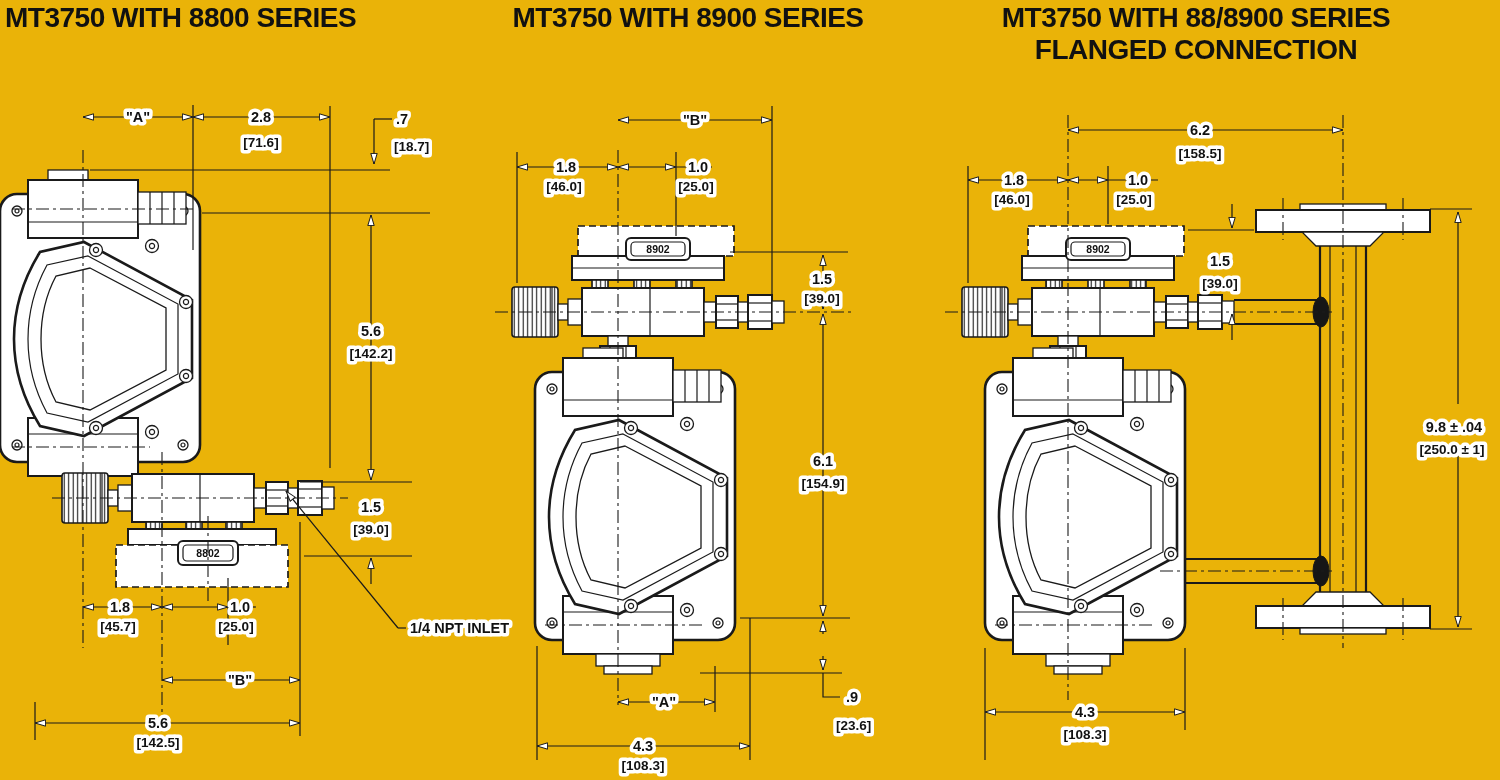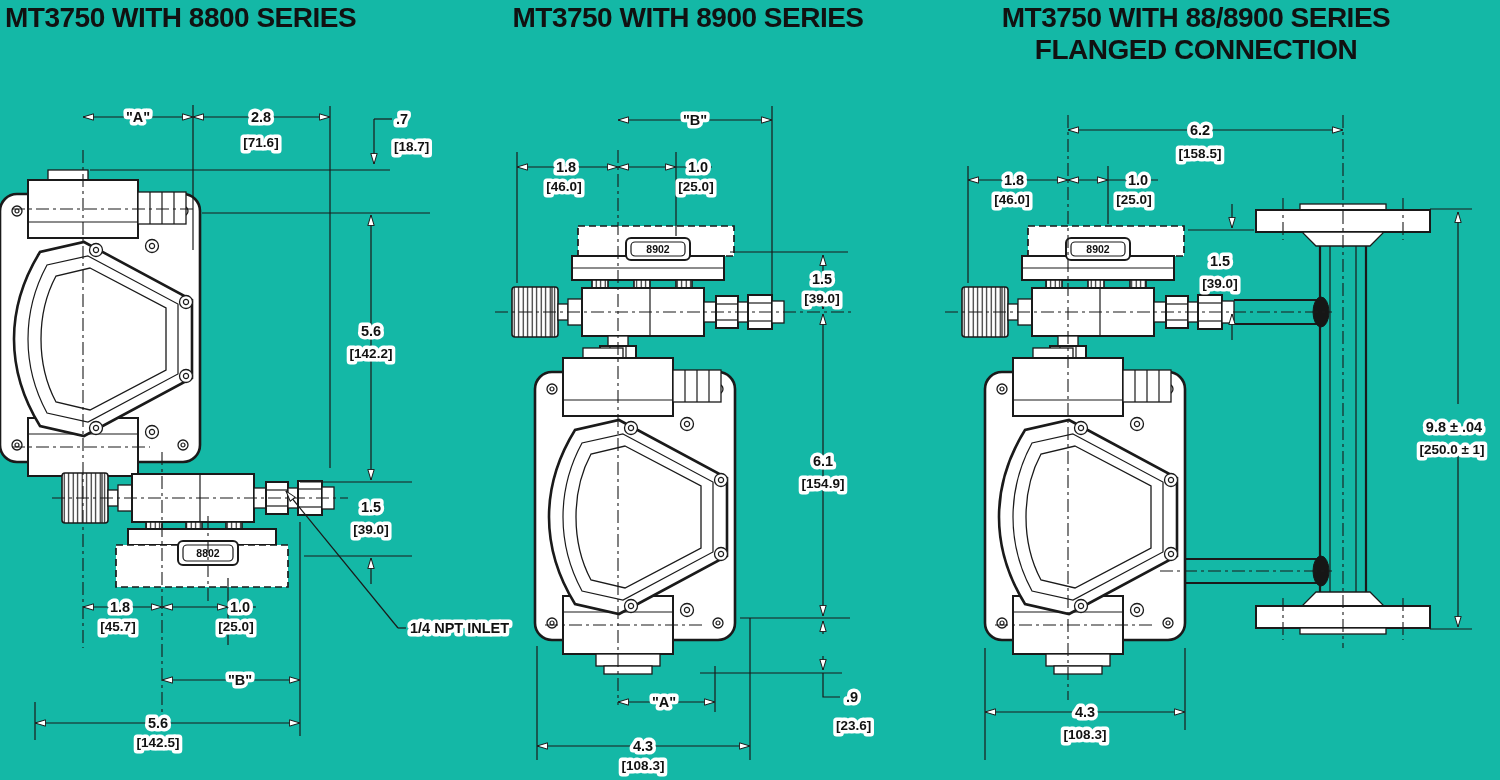--- a/index.html
+++ b/index.html
@@ -1,16 +1,16 @@
 <!DOCTYPE html>
 <html><head>
 <meta charset="utf-8">
 <style>
   html,body{margin:0;padding:0;background:#fff}
-  .stage{width:1500px;height:780px;position:relative;background:#14b8a6;overflow:hidden}
+  .stage{width:1500px;height:780px;position:relative;background:#eab308;overflow:hidden}
   svg{display:block}
   
   .o  {stroke:#1a1a1a;fill:#fff;stroke-width:2}
   .o1 {stroke:#1a1a1a;fill:#fff;stroke-width:1.3}
   .o3 {stroke:#1a1a1a;fill:#fff;stroke-width:2.6}
   .l  {stroke:#1a1a1a;fill:none;stroke-width:1.2}
   .l2 {stroke:#1a1a1a;fill:none;stroke-width:2.2}
   .cl {stroke:#1a1a1a;fill:none;stroke-width:1.1;stroke-dasharray:13 4 3 4}
   .dsh{stroke:#1a1a1a;fill:#fff;stroke-width:1.7;stroke-dasharray:7 4}
   .dim{stroke:#1a1a1a;fill:none;stroke-width:1.2}

